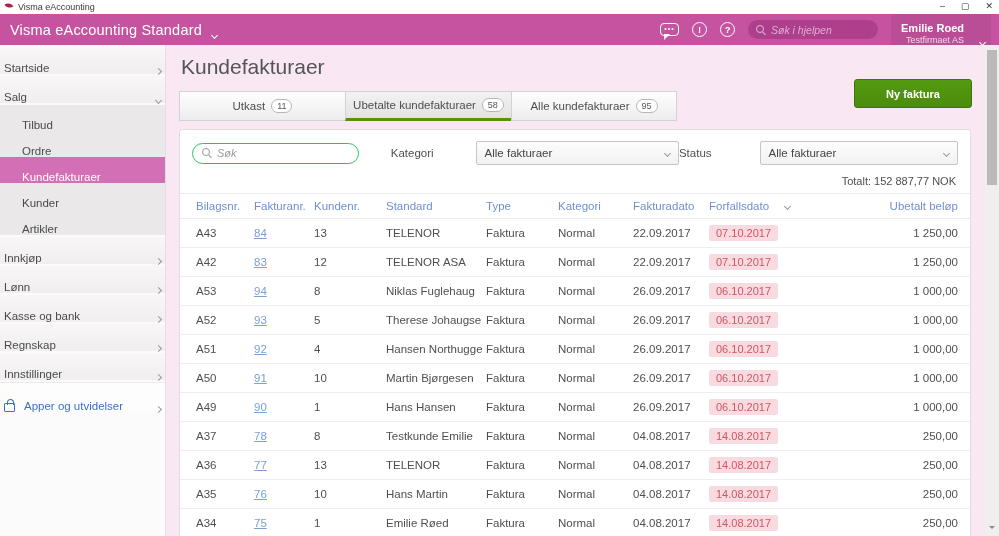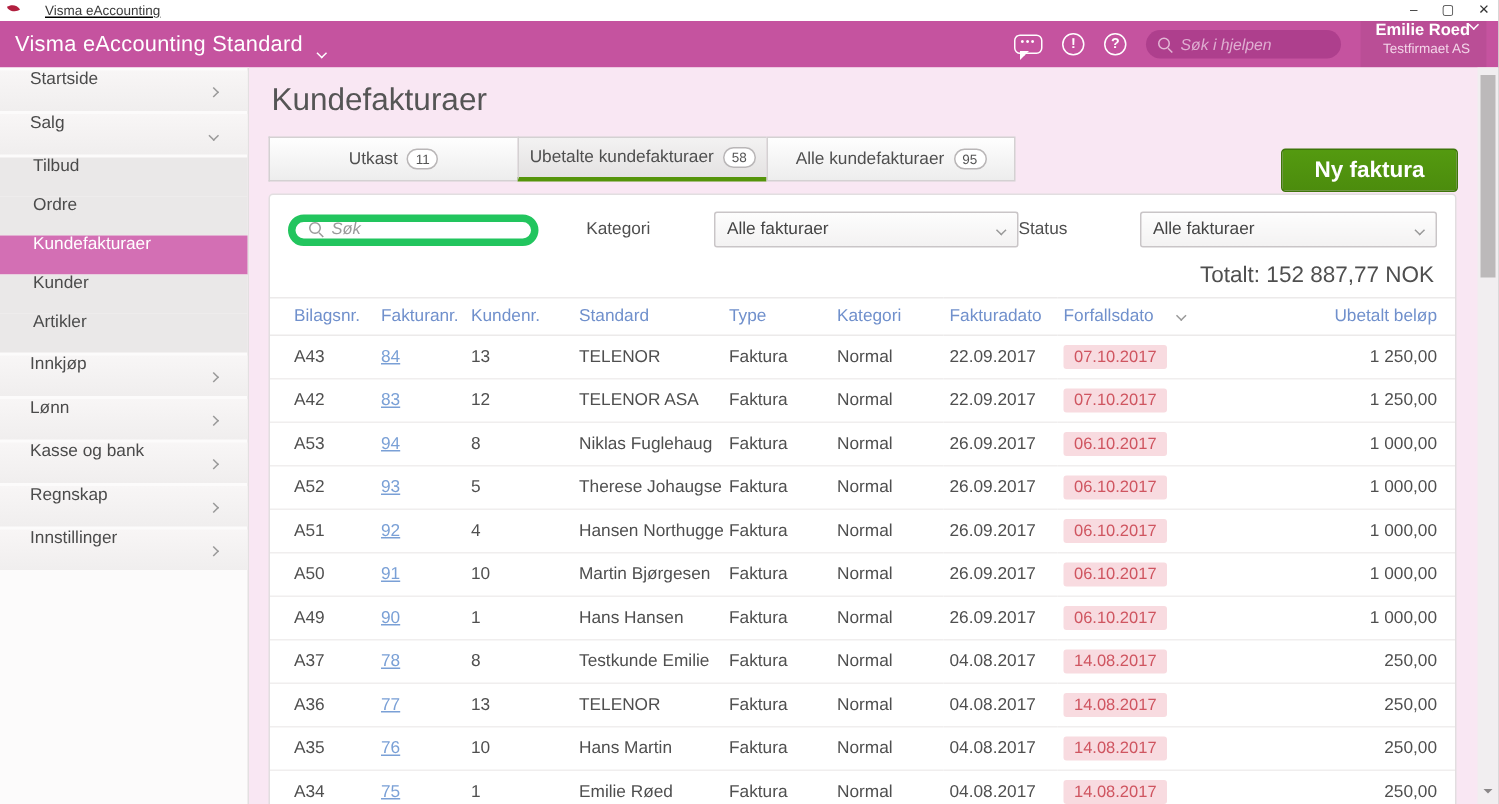--- a/index.html
+++ b/index.html
@@ -6,86 +6,86 @@
     --brand_pink:#c5539f; --brand_pink_dark:#ae3f8d; --selected_pink:#d36fb4;
     --bg_pink:#f9e7f3; --green:#4c8c0d; --green_border:#3e750a; --tab_green:#55940a;
     --link_blue:#7aa0d6; --header_blue:#7090cc; --badge_bg:#f8dbe0; --badge_text:#cf5560;
     --logo_red:#b11f3f; --apps_blue:#3a70c8;
   }
   *{box-sizing:border-box;margin:0;padding:0;}
   body{font-family:"Liberation Sans",sans-serif;background:#888;}
   .window{width:999px;height:536px;position:relative;overflow:hidden;background:#fff;}
 
   
-  .titlebar{height:14px;background:#fff;display:flex;align-items:center;padding-left:4px;gap:16px;text-decoration:underline;}
+  .titlebar{height:14px;background:#fff;display:flex;align-items:center;padding-left:4px;gap:4px;}
   .titlebar .t-title{font-size:9px;color:#3a3a3a;}
   .win-controls{position:absolute;right:6px;top:0;display:flex;gap:16px;font-size:9px;color:#333;line-height:13px;}
   .win-controls span{cursor:default;}
 
   
   .appheader{height:31px;background:var(--brand_pink);display:flex;align-items:center;color:#fff;padding:0 8px 0 10px;}
   .brand{display:flex;align-items:flex-end;gap:10px;font-size:14.5px;color:#ffffff;letter-spacing:.2px;}
   .hdr-right{margin-left:auto;display:flex;align-items:center;gap:13px;}
   .cicon{width:15px;height:15px;border:1.4px solid #fff;border-radius:50%;display:flex;align-items:center;justify-content:center;font-size:9.5px;color:#fff;font-weight:700;}
   .chat{width:19px;height:13px;border:1.4px solid #fff;border-radius:4px;position:relative;display:flex;align-items:center;justify-content:center;}
   .chat::after{content:"";position:absolute;left:3px;bottom:-5px;border:3px solid transparent;border-top-color:#fff;border-left-color:#fff;width:0;height:0;}
   .chat .dots{font-size:7px;letter-spacing:1px;line-height:0;margin-top:-1px;}
   .help-search{width:130px;height:19px;border-radius:10px;background:var(--brand_pink_dark);display:flex;align-items:center;padding:0 8px;gap:5px;}
   .help-search input{border:none;outline:none;background:transparent;font-style:italic;font-size:10.5px;color:#e9c2dd;width:100%;font-family:inherit;}
   .help-search input::placeholder{color:#dfaed1;}
   .mag{position:relative;width:10px;height:10px;flex:0 0 auto;}
   .mag::before{content:"";position:absolute;width:6px;height:6px;border:1.3px solid #e3b7d6;border-radius:50%;left:0;top:0;}
   .mag.gray::before{border-color:#9a9a9a;}
   .mag::after{content:"";position:absolute;width:4px;height:1.3px;background:#e3b7d6;transform:rotate(45deg);left:6px;top:8px;}
   .mag.gray::after{background:#9a9a9a;}
-  .userblock{display:flex;align-items:flex-start;gap:0;background:rgba(0,0,0,.05);height:31px;padding:0 6px 0 10px;}
+  .userblock{display:flex;align-items:flex-end;gap:16px;background:rgba(0,0,0,.05);height:31px;padding:0 6px 0 10px;}
   .usertext{text-align:right;line-height:1.15;}
   .usertext .uname{font-size:11px;font-weight:700;}
   .usertext .ucomp{font-size:9px;color:#f3d4e8;}
   .chev{display:inline-block;width:5px;height:5px;border-right:1.5px solid currentColor;border-bottom:1.5px solid currentColor;}
   .chev.right{transform:rotate(-45deg);}
   .chev.down{transform:rotate(45deg);}
   .chev.white{color:#fff;}
   .chev.gray{color:#999;}
 
   
   .appbody{display:flex;height:491px;}
   .sidebar{width:166px;background:#fcfbfb;border-right:1px solid #e3e0e1;padding-top:2px;flex:0 0 auto;}
-  .sb-item{height:27px;display:flex;align-items:flex-start;font-size:11.5px;color:#4b4b4b;padding:0 20px;cursor:pointer;flex-direction:column;}
+  .sb-item{height:27px;display:flex;align-items:flex-end;font-size:11.5px;color:#4b4b4b;padding:0 4px;cursor:pointer;}
   .sb-top{background:linear-gradient(#f8f6f6,#f0eeee);margin-bottom:2px;}
   .sb-sub{background:#eae8e8;padding-left:22px;height:26px;margin-bottom:0;}
   .sb-sub.selected{background:var(--selected_pink);color:#fff;}
   .sb-subgroup{margin-bottom:2px;}
   .sb-apps{background:#fdfdfd;color:var(--apps_blue);gap:9px;border-top:1px solid #eceaea;height:30px;}
   .sb-item .chevslot{margin-left:auto;}
   .bag{width:11px;height:9px;border:1.5px solid var(--apps_blue);border-radius:1px;position:relative;margin-top:3px;flex:0 0 auto;}
   .bag::before{content:"";position:absolute;top:-5px;left:1.5px;width:5px;height:5px;border:1.5px solid var(--apps_blue);border-bottom:none;border-radius:4px 4px 0 0;}
 
   .content{flex:1;background:var(--bg_pink);position:relative;padding:9px 27px 0 13px;}
   .page-title{font-size:21px;font-weight:400;color:#555;margin:1px 0 12px 2px;}
   .tabrow{display:flex;width:498px;}
   .tab{width:166px;height:30px;display:flex;align-items:center;justify-content:center;gap:6px;font-size:11.5px;color:#4f4f4f;background:linear-gradient(#fefefe,#ededed);border:1px solid #d4d1d2;border-right:none;cursor:pointer;}
   .tab:last-child{border-right:1px solid #d4d1d2;}
   .tab.active{background:linear-gradient(#f3f2f2,#e4e2e2);border-bottom:3px solid var(--tab_green);}
   .tab .count{background:#fff;border:1px solid #b9b6b7;border-radius:9px;font-size:9px;padding:1px 5px;color:#555;line-height:1.2;}
-  .btn-new{position:absolute;top:54px;right:27px;width:118px;height:29px;background:linear-gradient(#549a10,var(--green));border:1px solid var(--green_border);border-radius:3px;color:#fff;font-size:15px;font-weight:700;cursor:pointer;font-family:inherit;}
+  .btn-new{position:absolute;top:34px;right:27px;width:118px;height:29px;background:linear-gradient(#549a10,var(--green));border:1px solid var(--green_border);border-radius:3px;color:#fff;font-size:11px;font-weight:700;cursor:pointer;font-family:inherit;}
 
   .panel{margin-top:8px;background:#fff;border:1px solid #e2dee0;border-radius:3px;width:792px;overflow:hidden;}
   .filterrow{display:flex;align-items:center;padding:11px 12px 8px;}
-  .tbl-search{width:168px;height:21px;border:5px solid #22c55e;border-radius:11px;display:flex;align-items:center;padding:0 9px;gap:5px;}
+  .tbl-search{width:168px;height:21px;border:1px solid #22c55e;border-radius:11px;display:flex;align-items:center;padding:0 9px;gap:5px;}
   .tbl-search input{border:none;outline:none;font-style:italic;font-size:11px;color:#777;width:100%;font-family:inherit;background:transparent;}
   .tbl-search input::placeholder{color:#9a9a9a;}
   .flt-label{font-size:11.5px;color:#4f4f4f;}
   .lbl-kat{margin-left:32px;}
   .sel{height:24px;border:1px solid #c9c5c7;border-radius:2px;background:linear-gradient(#fdfdfd,#f3f2f2);display:flex;align-items:center;padding:0 8px;font-size:11.5px;color:#444;cursor:pointer;}
   .sel .chevslot{margin-left:auto;}
   .sel-kat{width:205px;margin-left:42px;}
   .lbl-status{}
   .sel-status{width:200px;margin-left:48px;}
-  .totalsrow{text-align:right;padding:2px 14px 6px;font-size:15px;color:#4f4f4f;}
+  .totalsrow{text-align:right;padding:2px 14px 6px;font-size:11px;color:#4f4f4f;}
 
   table.inv{width:100%;border-collapse:collapse;font-size:11.5px;table-layout:fixed;}
   table.inv th{color:var(--header_blue);font-weight:400;text-align:left;padding:6px 4px;border-top:1px solid #eceaea;border-bottom:1px solid #eceaea;white-space:nowrap;margin-left:28px;}
   table.inv td{padding:6px 4px;border-bottom:1px solid #f0eeee;color:#4f4f4f;white-space:nowrap;overflow:hidden;}
   table.inv .c0{padding-left:16px;}
   table.inv .num{text-align:right;padding-right:14px;}
   a.invlink{color:var(--link_blue);text-decoration:underline;cursor:pointer;}
   .badge{display:inline-block;background:var(--badge_bg);color:var(--badge_text);padding:2px 7px;font-size:11px;border-radius:2px;}
   .sortchev{margin-left:16px;vertical-align:1px;}
 
@@ -175,20 +175,25 @@
         <div class="sb-item sb-top">
           <span>Kasse og bank</span>
           <span class="chevslot chev gray right"></span>
         </div>
         <div class="sb-item sb-top">
           <span>Regnskap</span>
           <span class="chevslot chev gray right"></span>
         </div>
         <div class="sb-item sb-top">
           <span>Innstillinger</span>
+          <span class="chevslot chev gray right"></span>
+        </div>
+        <div class="sb-item sb-apps">
+          <span class="bag"></span>
+          <span>Apper og utvidelser</span>
           <span class="chevslot chev gray right"></span>
         </div>
       </div>
 
     <div class="content">
       <div class="page-title">Kundefakturaer</div>
 
       <div class="tabrow" id="tabrow">
           <div class="tab">
             <span>Utkast</span>

